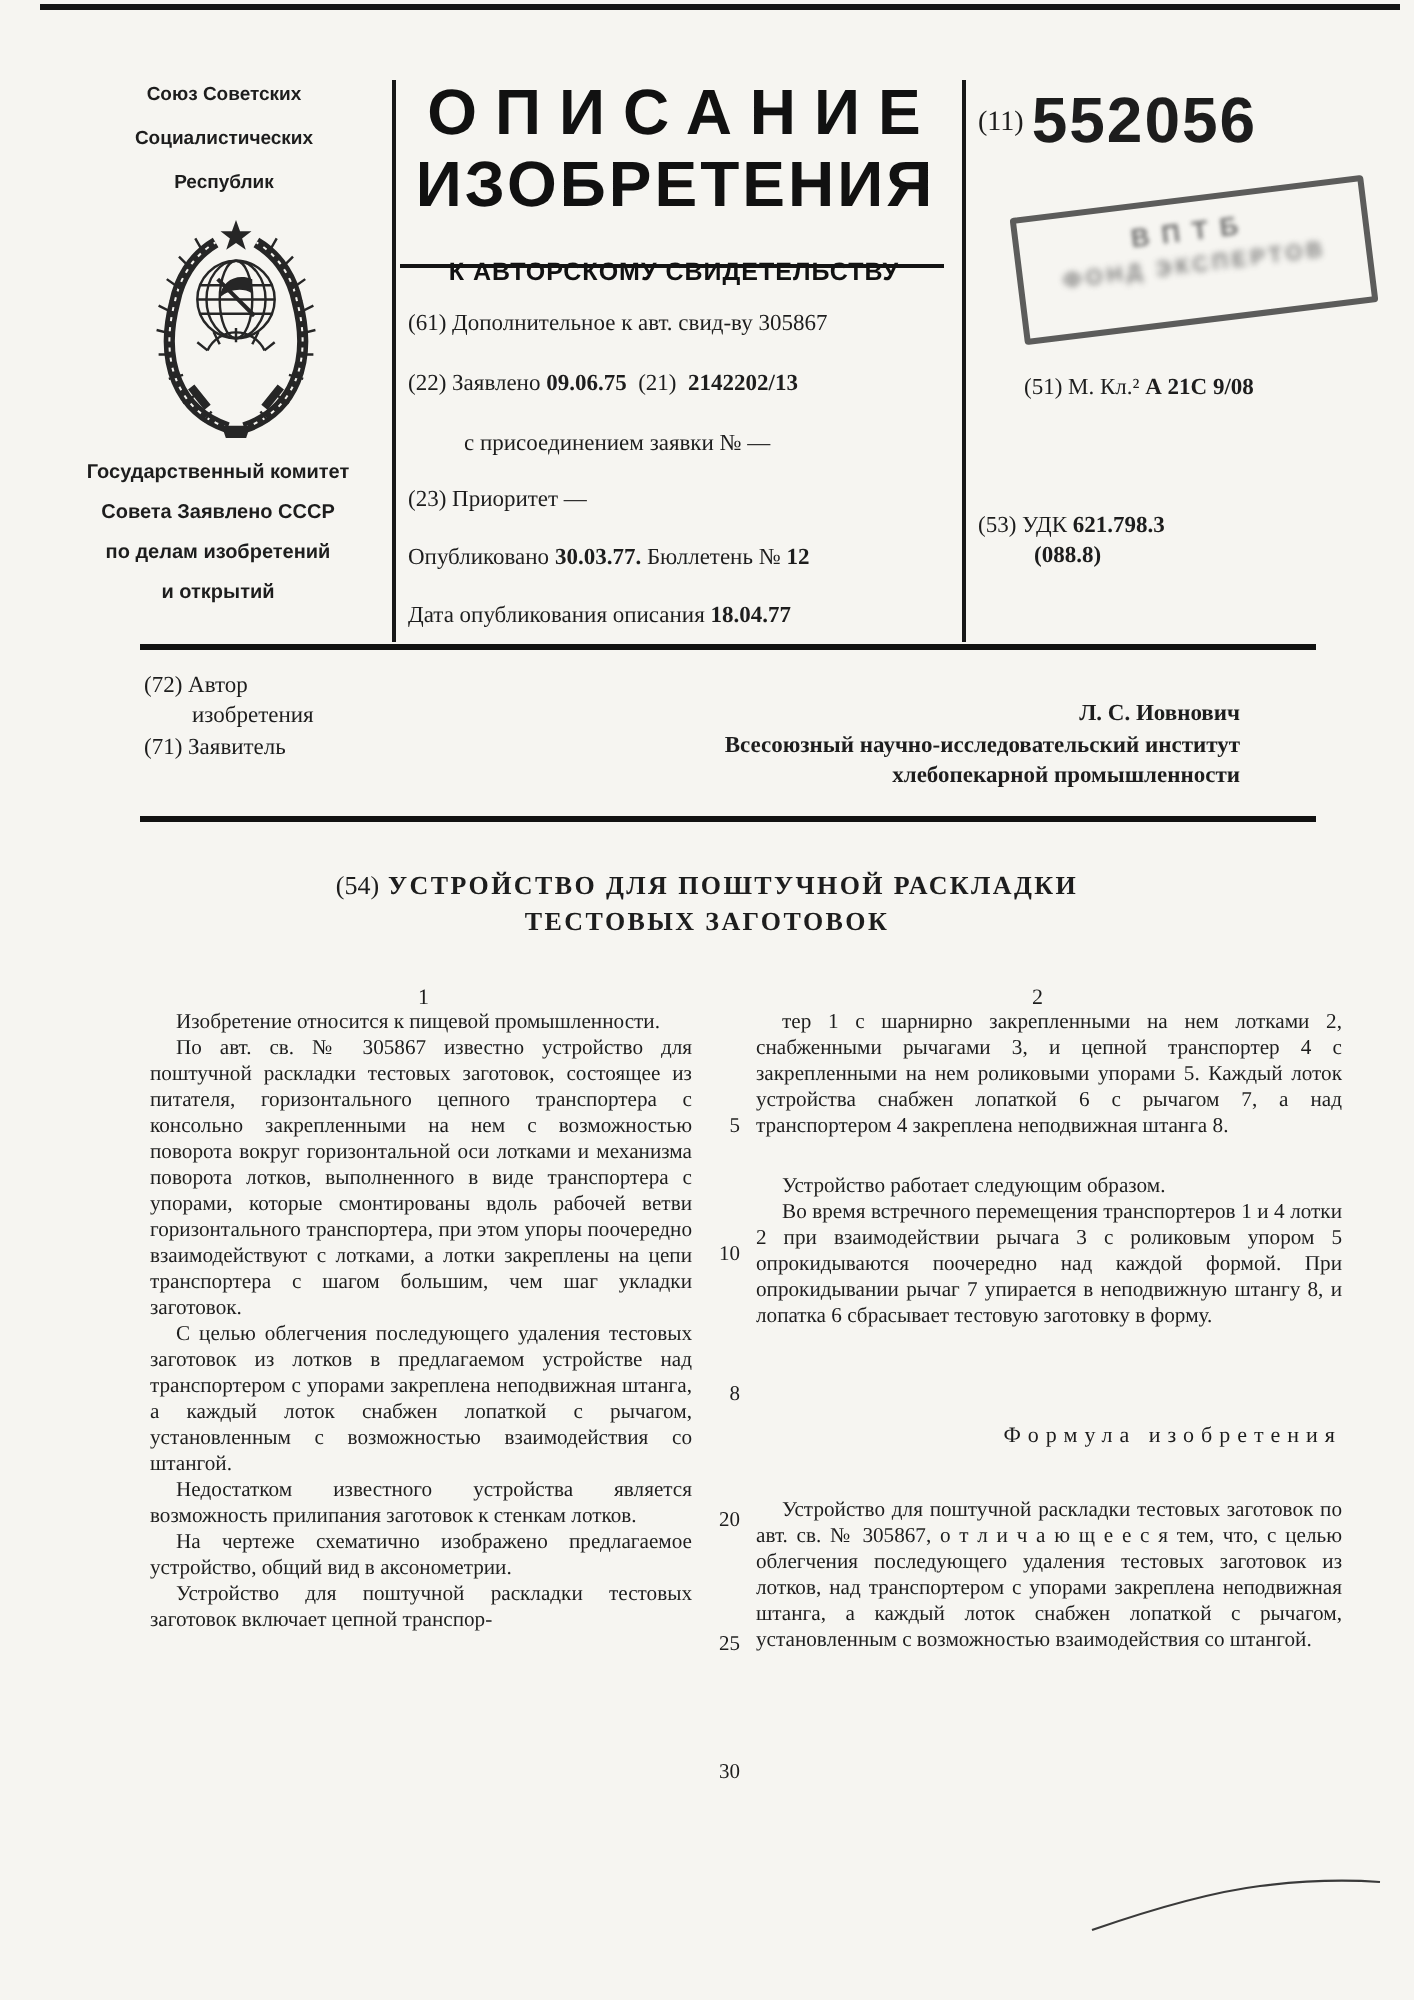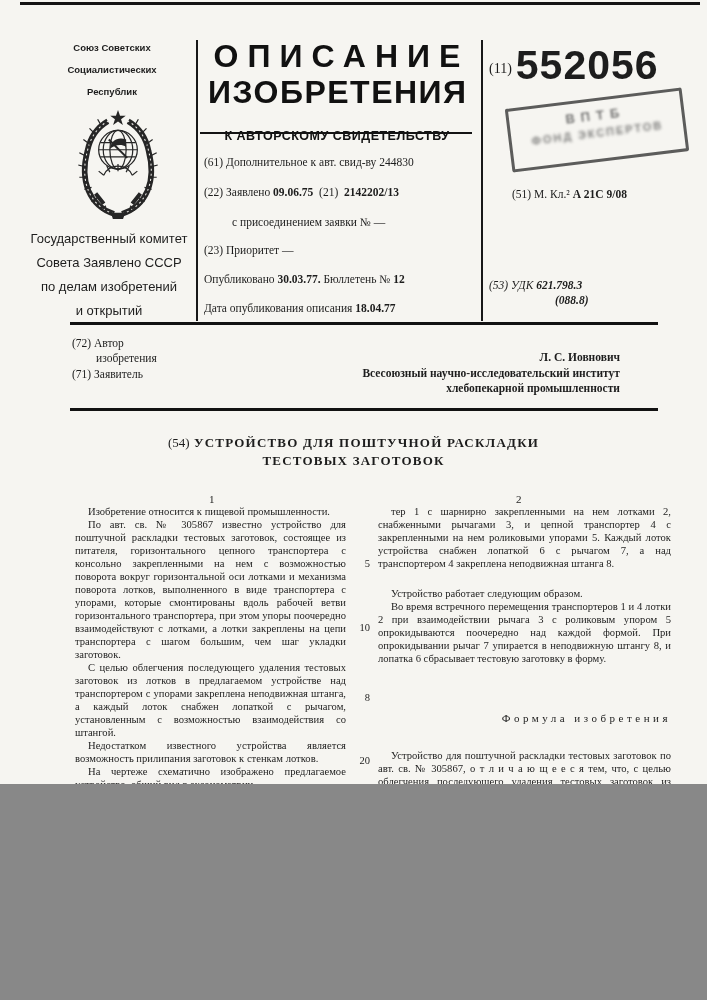--- a/index.html
+++ b/index.html
@@ -1,61 +1,61 @@
 <!DOCTYPE html>
 <html><head>
 <meta charset="utf-8">
 <style>
   html,body{margin:0;padding:0;background:#888;}
   .page{
-    position:relative;width:707px;height:784px;margin:0 auto;
+    position:relative;width:707px;height:1000px;margin:0 auto;
     background:#f6f5f1;color:#1d1d1d;overflow:hidden;
     font-family:"Liberation Serif", serif;
   }
   
   .top-rule{position:absolute;left:20px;top:2px;width:680px;height:3px;background:#141414;}
   .vdiv{position:absolute;top:40px;height:281px;width:2px;background:#181818;}
   .vdiv.v1{left:196px;}
   .vdiv.v2{left:481px;}
   .hrule{position:absolute;left:70px;width:588px;background:#121212;}
   .hrule.r1{top:322px;height:3px;}
   .hrule.r2{top:408px;height:2.5px;}
   
   .issuer-union{position:absolute;left:28px;top:42px;width:168px;text-align:center;
     font-family:"Liberation Sans",sans-serif;font-weight:bold;font-size:9.5px;}
   .issuer-union p{margin:0 0 11px 0;}
   .issuer-committee{position:absolute;left:22px;top:231px;width:174px;text-align:center;
-    font-family:"Liberation Sans",sans-serif;font-weight:normal;font-size:13px;}
+    font-family:"Liberation Sans",sans-serif;font-weight:bold;font-size:10px;}
   .issuer-committee p{margin:0 0 9px 0;}
   .emblem{position:absolute;left:66px;top:108px;width:104px;height:112px;}
   
   .masthead{position:absolute;left:200px;top:38px;width:274px;text-align:center;
     font-family:"Liberation Sans",sans-serif;font-weight:bold;color:#111;}
   .masthead .t1{font-size:32px;letter-spacing:9px;margin-right:-9px;line-height:36px;}
   .masthead .t2{font-size:32px;letter-spacing:1.5px;margin-right:-1.5px;line-height:37px;}
   .masthead .sub{font-size:12.5px;letter-spacing:0.5px;line-height:20px;margin-top:15px;}
   .mast-underline{position:absolute;left:200px;top:132px;width:272px;height:2px;background:#141414;}
   
   .biblio{position:absolute;left:204px;top:150px;width:272px;font-size:11.5px;}
   .biblio .row{position:absolute;left:0;white-space:nowrap;}
   .biblio .b{font-weight:bold;}
   
   .docno{position:absolute;left:489px;top:42px;white-space:nowrap;}
   .docno .pre{font-size:14px;vertical-align:6px;}
-  .docno .num{font-family:"Liberation Sans",sans-serif;font-weight:bold;font-size:41px;letter-spacing:1px;}
+  .docno .num{font-family:"Liberation Sans",sans-serif;font-weight:bold;font-size:32px;letter-spacing:1px;}
   .stamp{position:absolute;left:508px;top:98px;width:172px;height:58px;
     border:3px solid rgba(40,40,40,.75);transform:rotate(-7deg);border-radius:2px;
     text-align:center;color:#4a4a4a;}
   .stamp .s1{margin-top:7px;font-family:"Liberation Sans",sans-serif;font-weight:bold;
     font-size:13px;letter-spacing:6px;filter:blur(1.1px);opacity:.75;}
   .stamp .s2{margin-top:4px;font-family:"Liberation Sans",sans-serif;font-weight:bold;
     font-size:11px;letter-spacing:2px;filter:blur(1.6px);opacity:.7;}
   .f51{position:absolute;left:512px;top:188px;font-size:11.5px;white-space:nowrap;}
-  .f53{position:absolute;left:489px;top:278px;font-size:11.5px;line-height:15px;font-style:italic;}
-  .f53 .ind{margin-left:66px;}
+  .f53{position:absolute;left:489px;top:256px;font-size:11.5px;line-height:15px;}
+  .f53 .ind{margin-left:28px;}
   .bold{font-weight:bold;}
   
   .parties{position:absolute;left:0;top:0;width:707px;font-size:11.5px;}
   .p-label{position:absolute;white-space:nowrap;}
   .p-center{position:absolute;left:180px;width:440px;text-align:right;font-weight:bold;white-space:nowrap;}
   
   .inv-title{position:absolute;left:0;top:434px;width:707px;text-align:center;
     font-size:13px;font-weight:bold;letter-spacing:1.2px;line-height:18px;}
   .inv-title .code{font-weight:normal;letter-spacing:0;}
   
@@ -126,21 +126,21 @@
 
   <div class="masthead">
     <div class="t1">ОПИСАНИЕ</div>
     <div class="t2">ИЗОБРЕТЕНИЯ</div>
     <div class="sub">К АВТОРСКОМУ СВИДЕТЕЛЬСТВУ</div>
   </div>
   <div class="mast-underline"></div>
 
   <div class="biblio">
     <div class="row" style="top:6px">
-      <span>(61) Дополнительное к авт. свид-ву 244830</span>
+      <span>(61) Дополнительное к авт. свид-ву 305867</span>
     </div>
     <div class="row" style="top:36px">
       <span>(22) Заявлено</span>
       <span class="b">09.06.75</span>&nbsp;
       <span>(21)</span>&nbsp;
       <span class="b">2142202/13</span>
     </div>
     <div class="row" style="top:66px;left:28px">
       <span>с присоединением заявки № —</span>
     </div>

